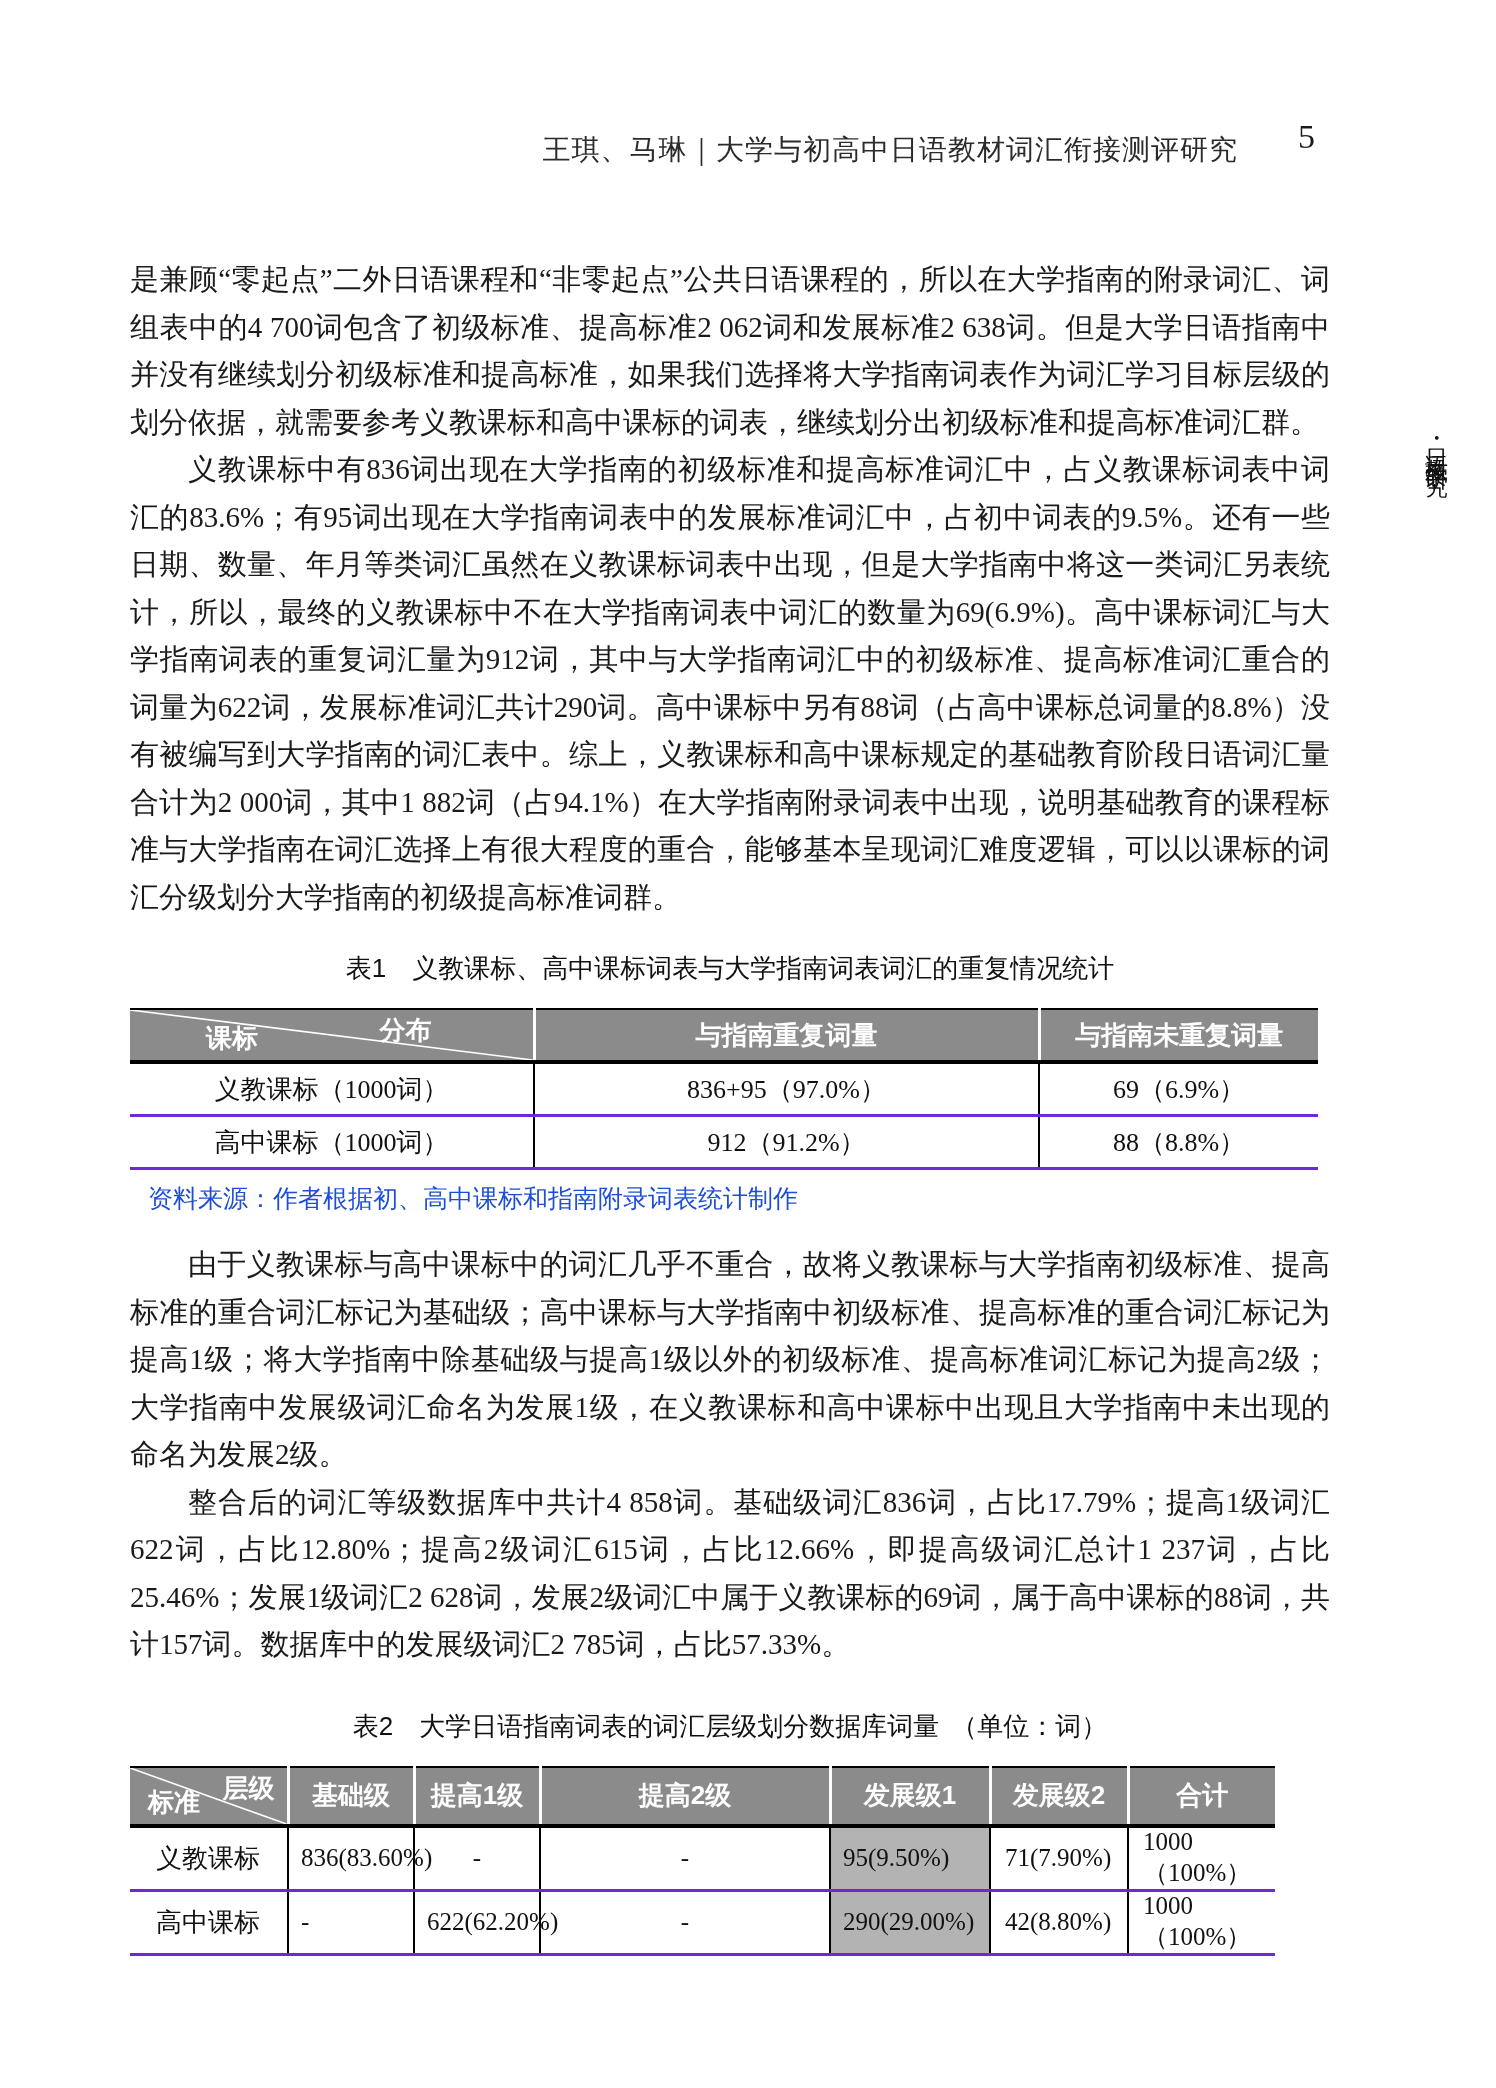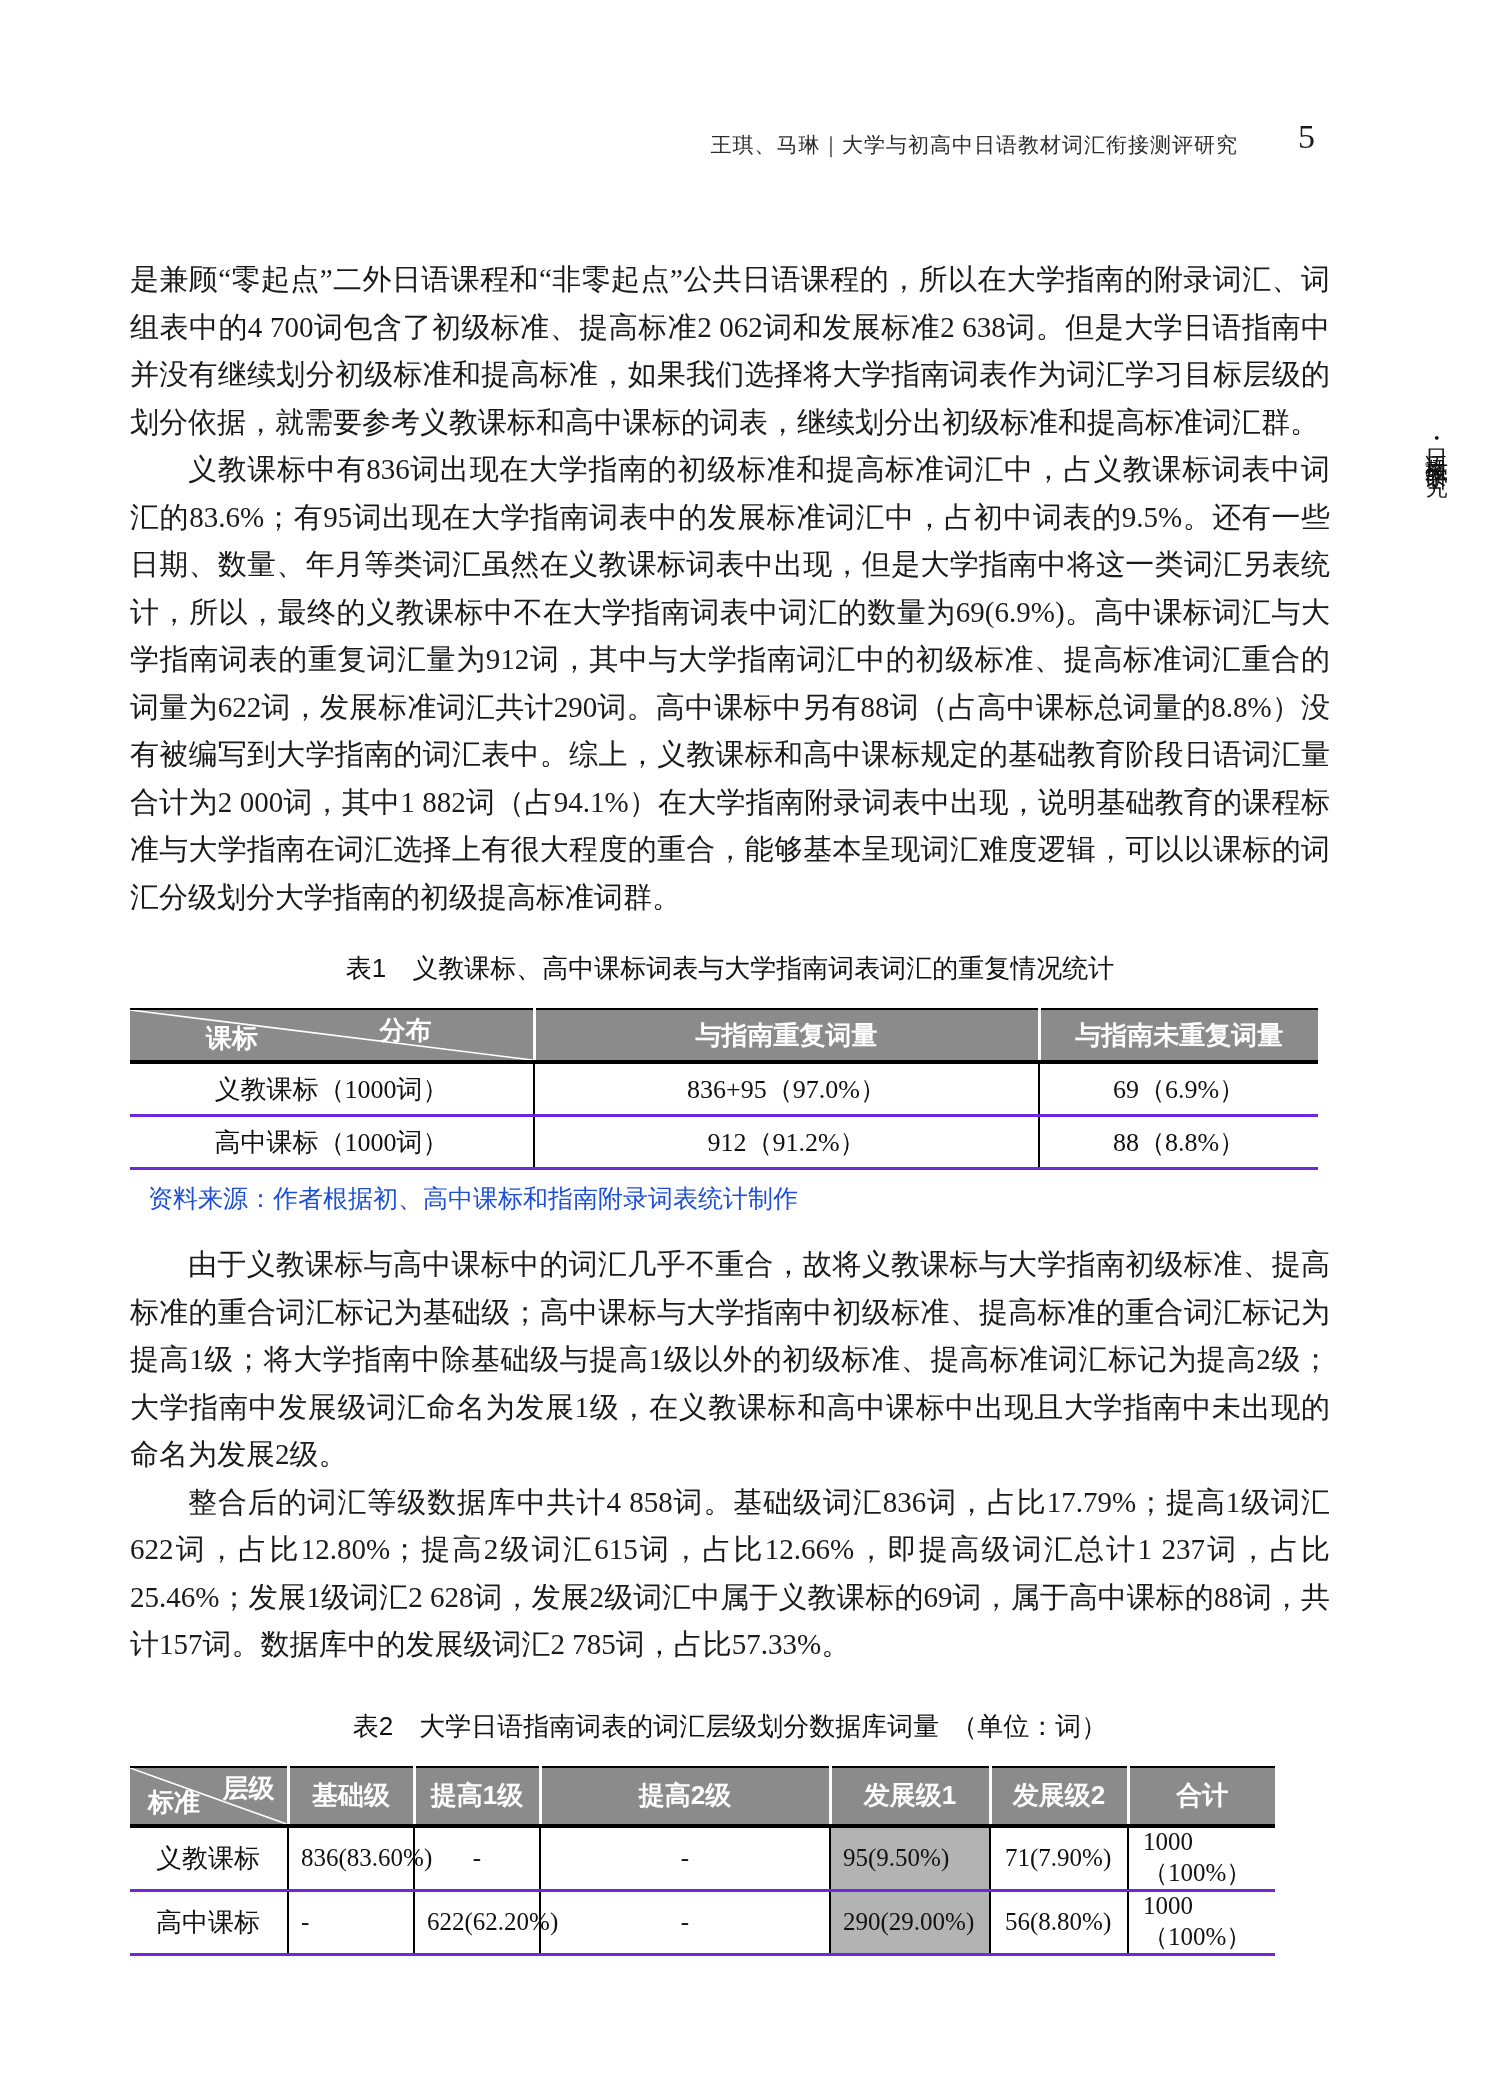--- a/index.html
+++ b/index.html
@@ -9,21 +9,21 @@
     margin:0 auto;
     background:#ffffff;
     font-family:"Liberation Serif","DejaVu Serif",serif;
     color:#1a1a1a;
     overflow:hidden;
   }
 
   
   .running-head {
     position:absolute; top:131px; right:258px;
-    font-size:21px; letter-spacing:1px; color:#2b2b2b;
+    font-size:28px; letter-spacing:1px; color:#2b2b2b;
     white-space:nowrap;
   }
   .page-number {
     position:absolute; top:118px; left:1298px;
     font-size:34px; color:#1a1a1a;
   }
 
   
   .side-label {
     position:absolute; top:426px; left:1422px;
@@ -190,20 +190,20 @@
           <td class="al hl">95(9.50%)</td>
           <td class="al-wide">71(7.90%)</td>
           <td class="al-wide">1000（100%）</td>
         </tr>
         <tr>
           <td class="row-label2">高中课标</td>
           <td class="al">-</td>
           <td class="al">622(62.20%)</td>
           <td>-</td>
           <td class="al hl">290(29.00%)</td>
-          <td class="al-wide">56(8.80%)</td>
+          <td class="al-wide">42(8.80%)</td>
           <td class="al-wide">1000（100%）</td>
         </tr>
       </tbody>
     </table>
 
   </div>
 </div>
 
 </body></html>

